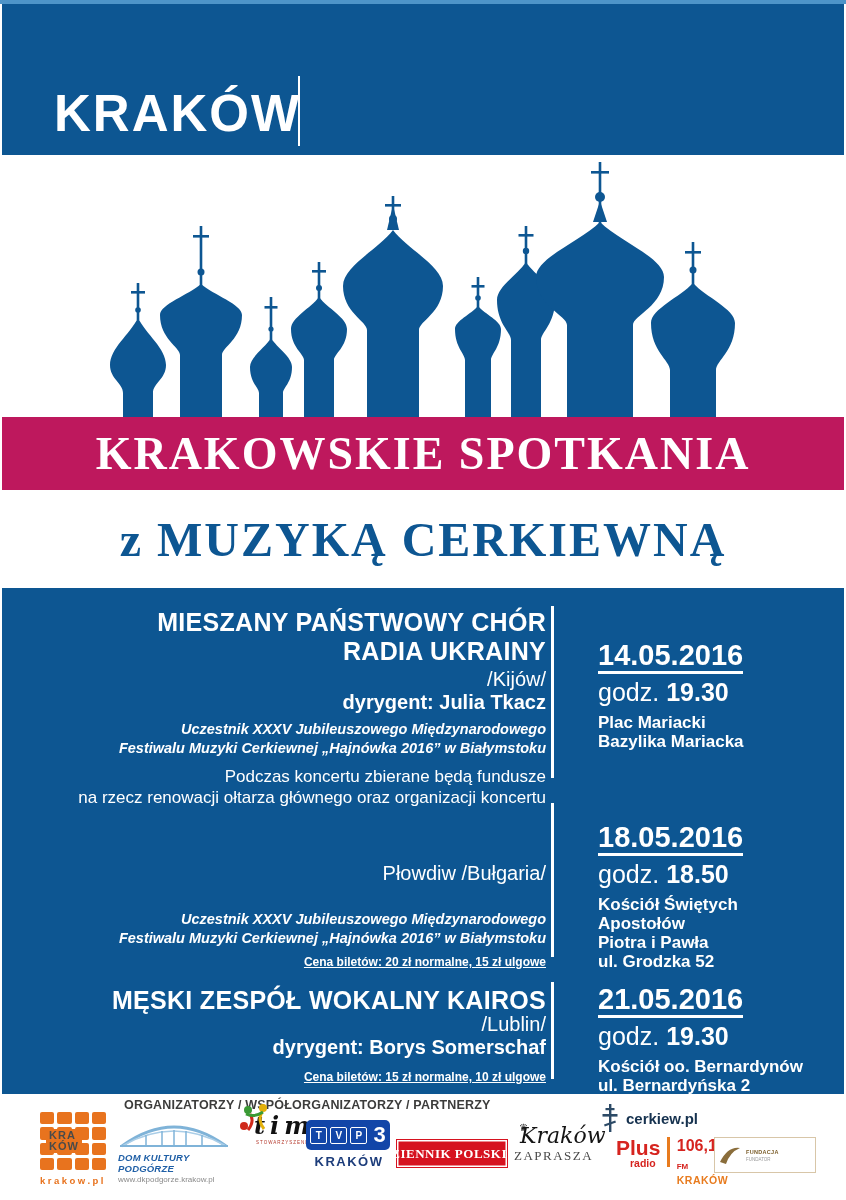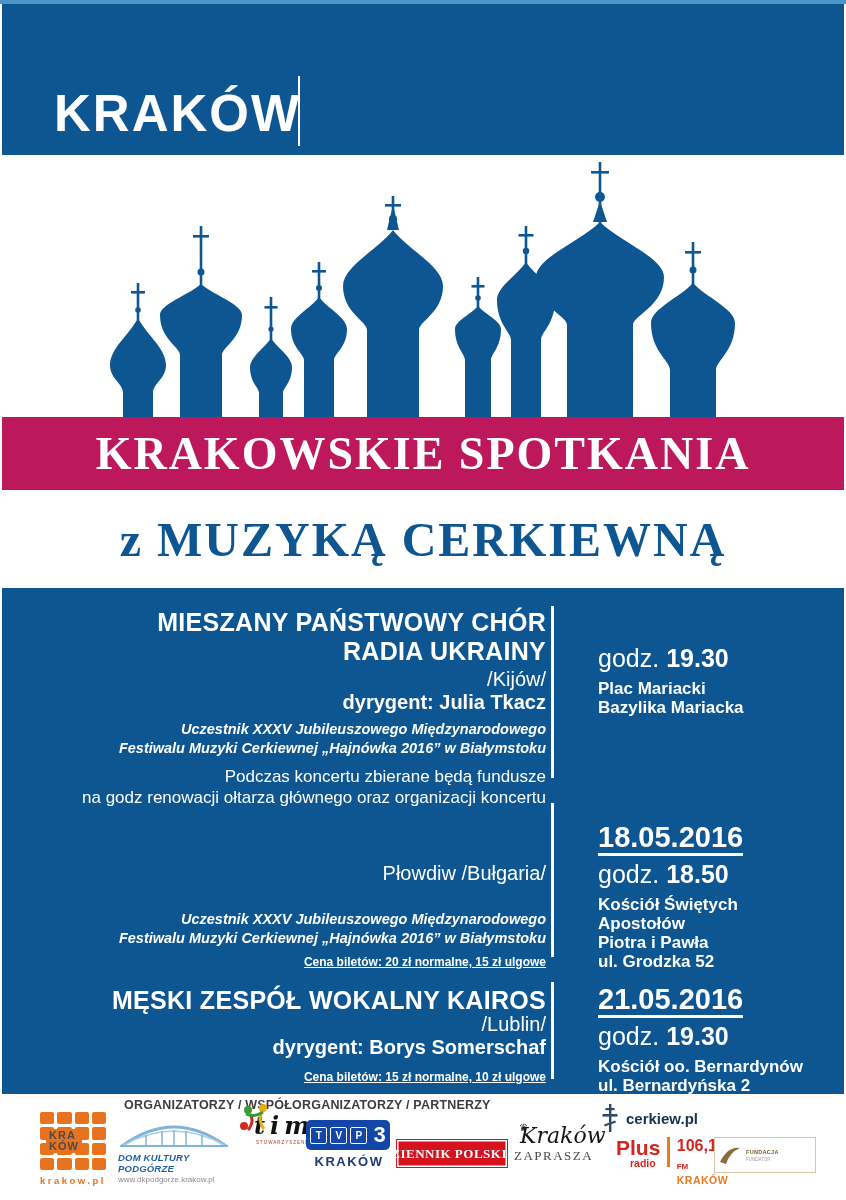--- a/index.html
+++ b/index.html
@@ -195,24 +195,25 @@
     <div>RADIA UKRAINY</div>
   </div>
   <div class="lcol c-origin" style="top:668px;">/Kijów/</div>
   <div class="lcol c-cond" style="top:691px;">dyrygent: Julia Tkacz</div>
   <div class="lcol c-fest" style="top:720px;">
     <div>Uczestnik XXXV Jubileuszowego Międzynarodowego</div>
     <div>Festiwalu Muzyki Cerkiewnej „Hajnówka 2016” w Białymstoku</div>
   </div>
   <div class="lcol c-note" style="top:766px;">
     <div>Podczas koncertu  zbierane będą fundusze</div>
-    <div>na godz renowacji ołtarza głównego oraz organizacji koncertu</div>
+    <div>na rzecz renowacji ołtarza głównego oraz organizacji koncertu</div>
   </div>
   <div class="vdiv" style="top:606px; height:172px;"></div>
   <div class="rcol" style="top:640px;">
+    <div><span class="date-txt">14.05.2016</span></div>
     <div class="godz-line"><span>godz.</span> <span class="t">19.30</span></div>
     <div class="venue-block">
       <div class="venue-line">Plac Mariacki</div>
       <div class="venue-line">Bazylika Mariacka</div>
     </div>
   </div>
 
   <div class="lcol c-origin" style="top:862px;">Płowdiw /Bułgaria/</div>
   <div class="lcol c-fest" style="top:910px;">
     <div>Uczestnik XXXV Jubileuszowego Międzynarodowego</div>

